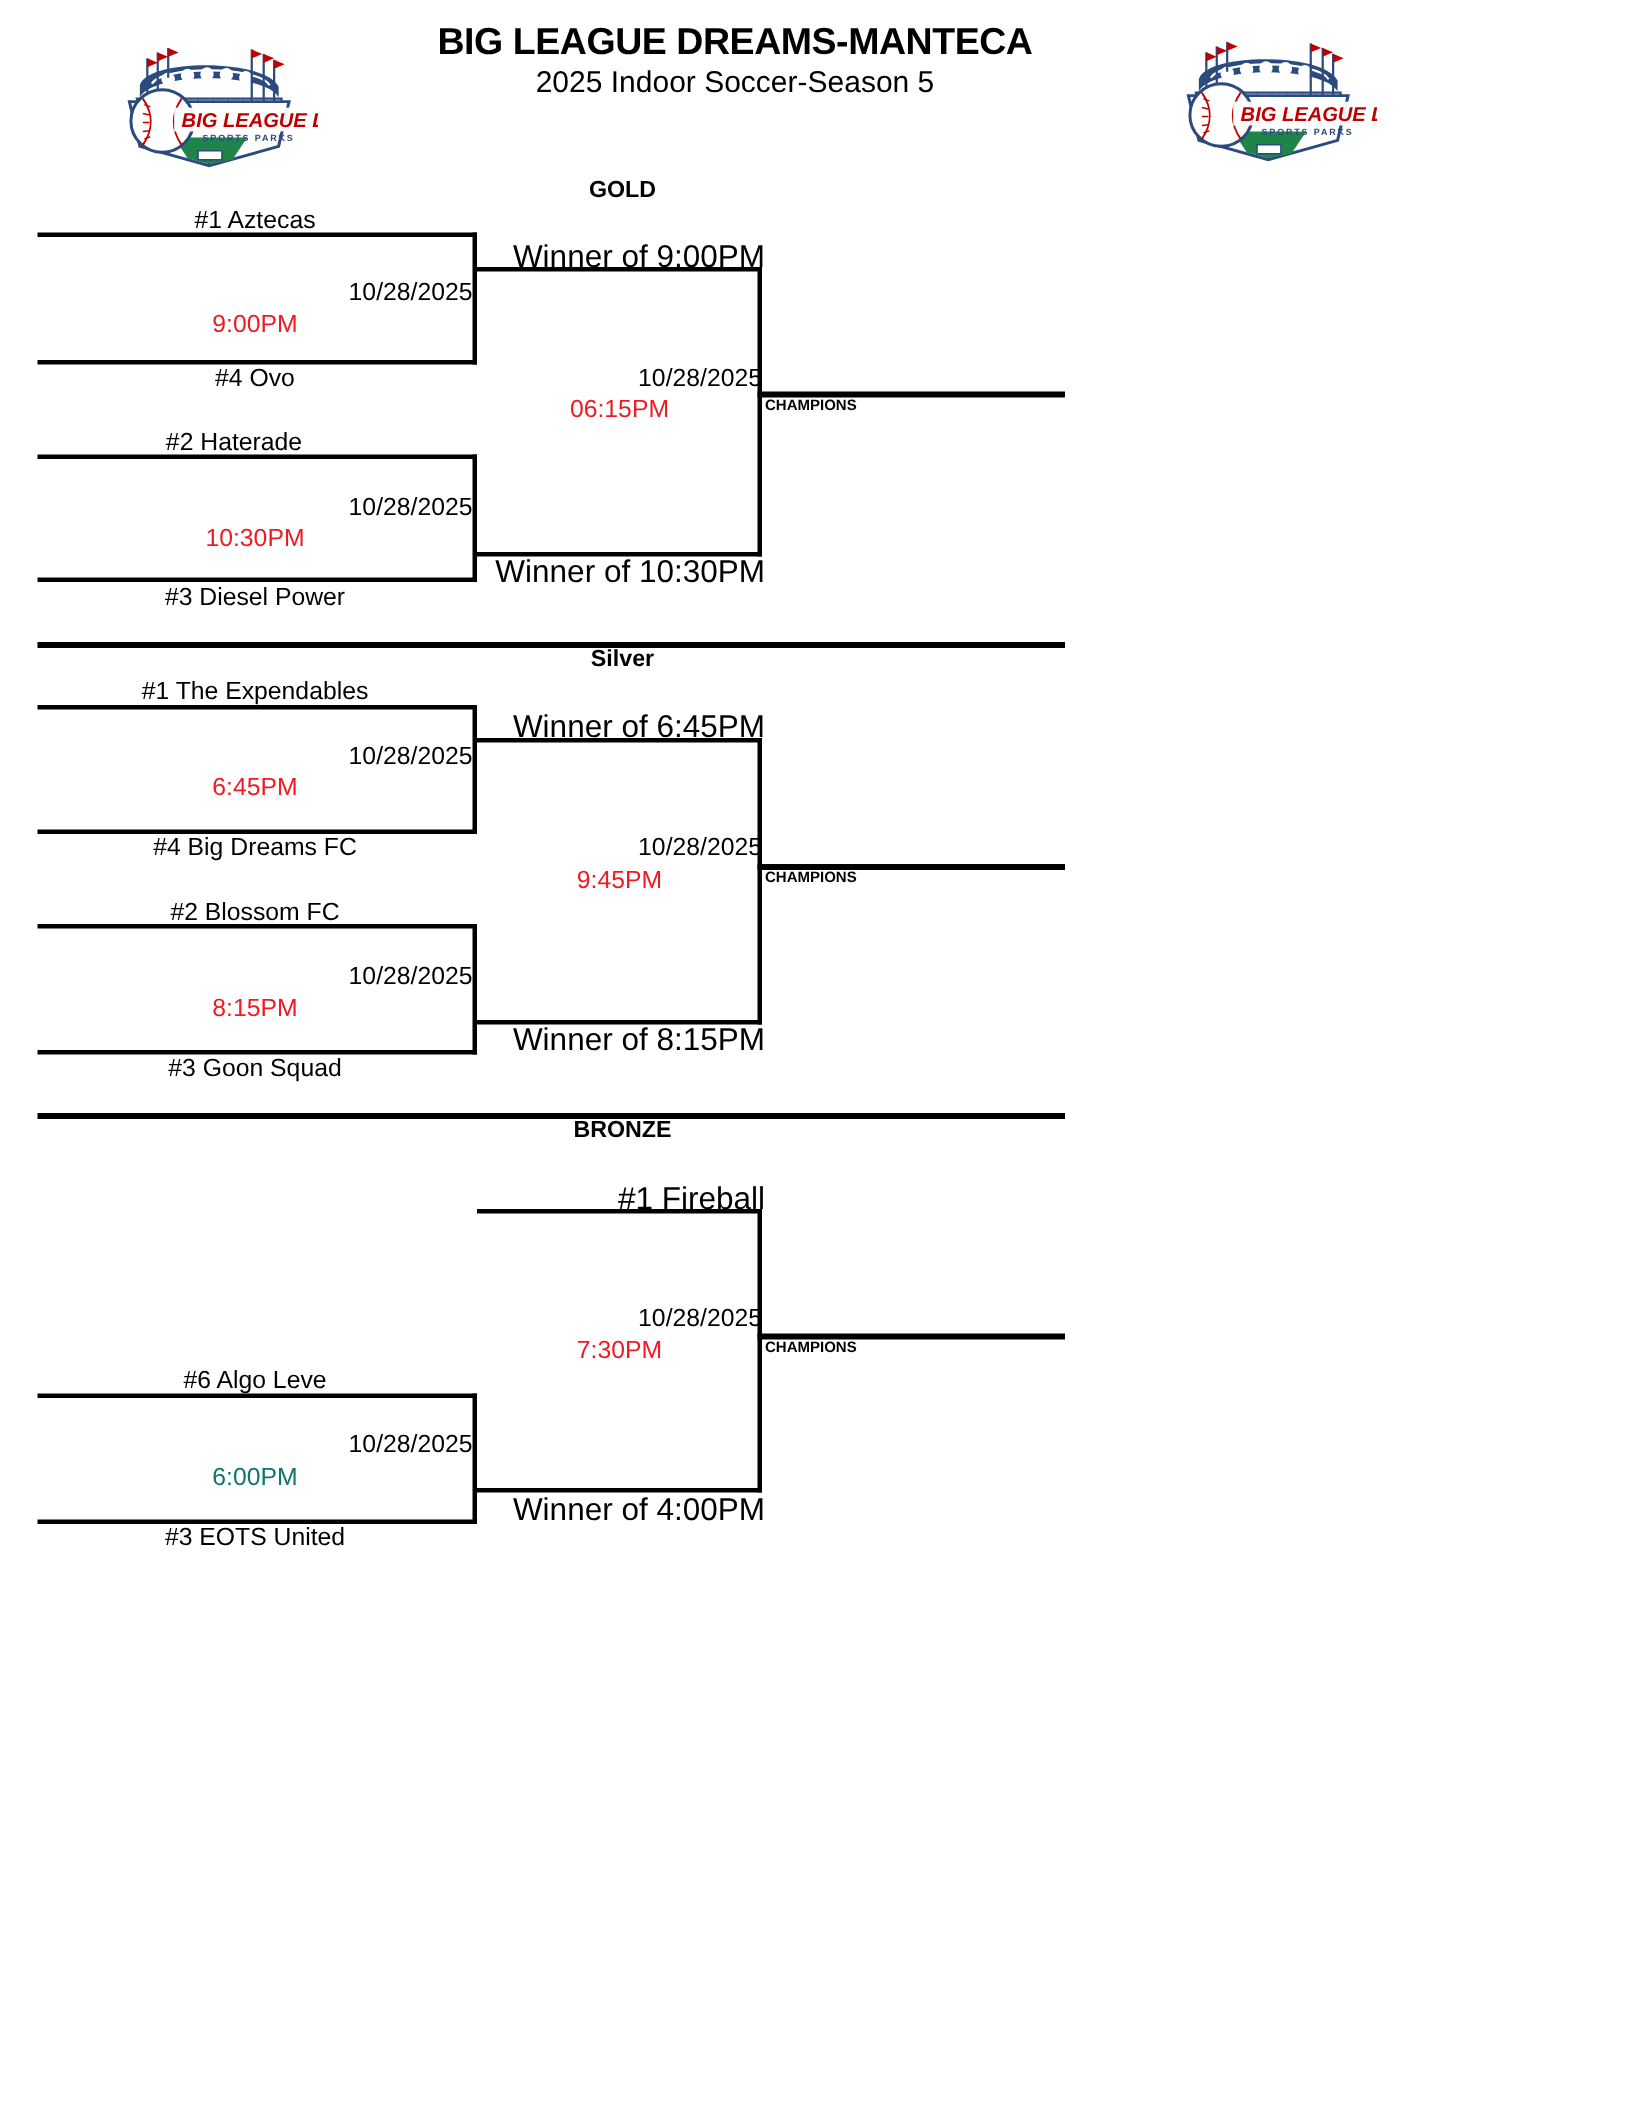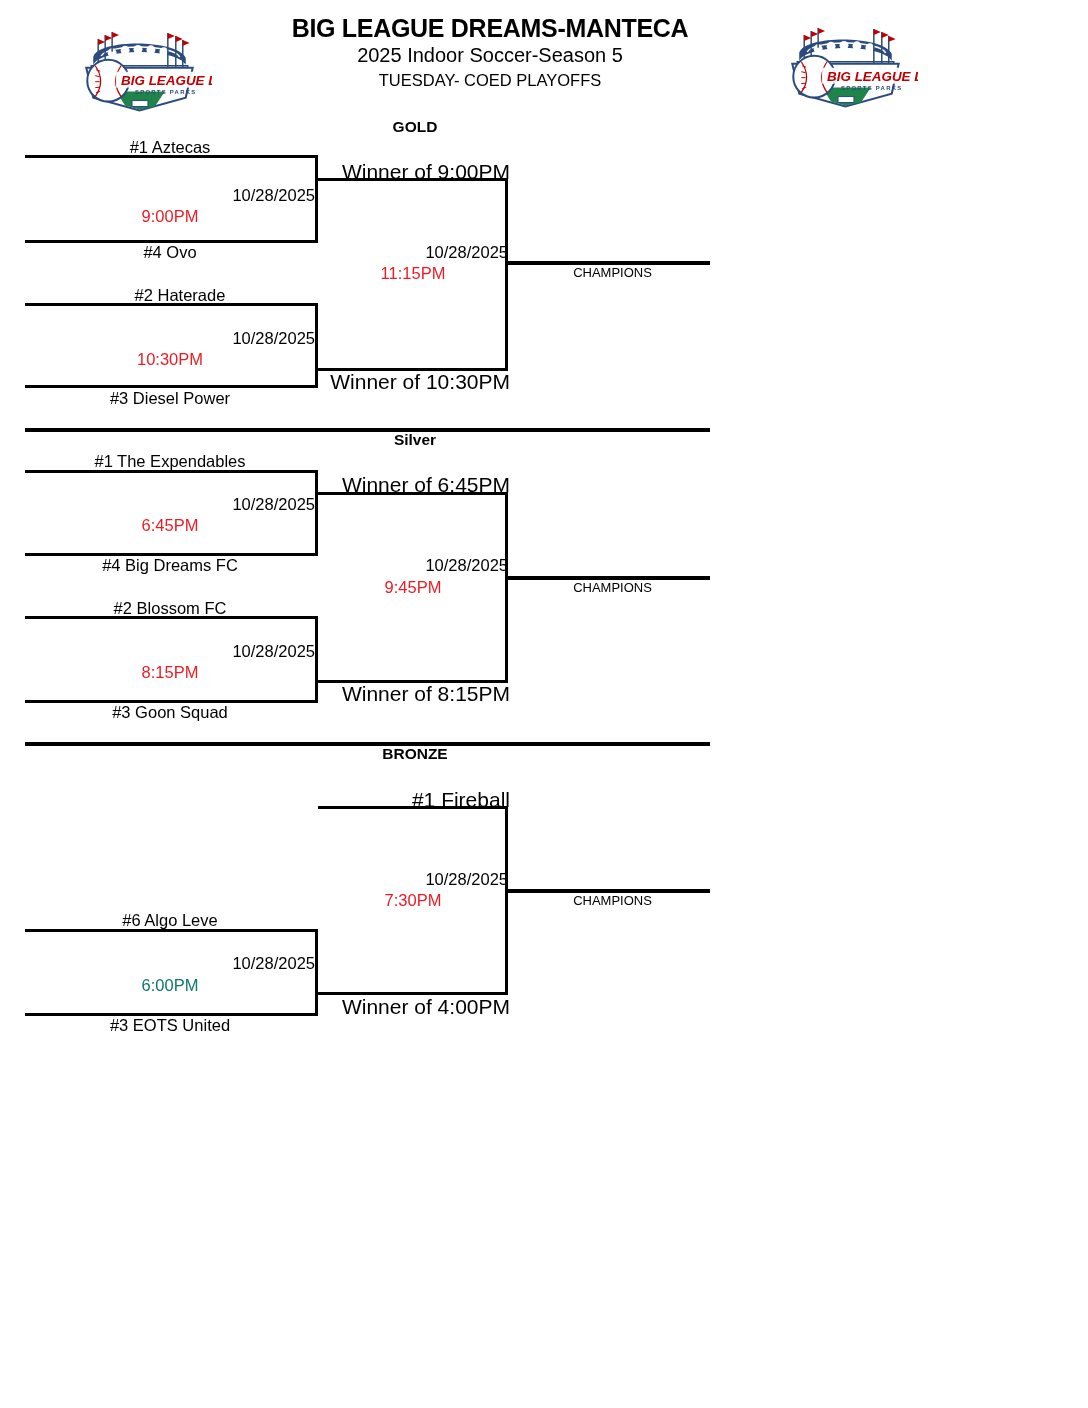--- a/index.html
+++ b/index.html
@@ -98,23 +98,23 @@
     white-space: nowrap;
   }
   .time {
     position: absolute;
     font-size: 16.5px;
     text-align: center;
     white-space: nowrap;
   }
   .champ {
     position: absolute;
-    font-size: 13px;
-    font-weight: normal;
-    text-align: center;
+    font-size: 10px;
+    font-weight: bold;
+    text-align: left;
     white-space: nowrap;
   }
 </style>
 </head>
 <body>
 
 <div id="page">
 
   <div class="logo left">
     <svg viewBox="0 0 300 185" width="150" height="92" aria-hidden="true">
@@ -247,48 +247,47 @@
       </g>
       <rect x="108" y="100" width="160" height="32" fill="#ffffff" opacity="0.92"></rect>
       <text x="118" y="126" font-family="'Liberation Sans', sans-serif" font-size="27" font-weight="bold" font-style="italic" fill="#C00000">BIG LEAGUE DREAMS</text>
       <text x="146" y="145" font-family="'Liberation Sans', sans-serif" font-size="12" font-weight="bold" letter-spacing="2.5" fill="#2B4A7D">SPORTS PARKS</text>
     </svg>
   </div>
 
   <div class="header-block">
     <div class="title-main">BIG LEAGUE DREAMS-MANTECA</div>
     <div class="title-sub">2025 Indoor Soccer-Season 5</div>
-    <div class="title-third">TUESDAY- COED PLAYOFFS</div>
   </div>
 
   <div>
     <div class="section-label" style="left:315px; top:118px; width:200px;">GOLD</div>
 
     <div class="team" style="left:25px; top:138px; width:290px;">#1 Aztecas</div>
     <div class="hline" style="left:25px; top:155px; width:293px;"></div>
     <div class="vline" style="left:315px; top:155px; height:88px;"></div>
     <div class="hline" style="left:25px; top:240px; width:293px;"></div>
     <div class="date" style="left:25px; top:186px; width:290px;">10/28/2025</div>
     <div class="time" style="left:25px; top:207px; width:290px; color:#ED1C24;">9:00PM</div>
     <div class="team" style="left:25px; top:243px; width:290px;">#4 Ovo</div>
 
-    <div class="team" style="left:35px; top:286px; width:290px;">#2 Haterade</div>
+    <div class="team" style="left:11px; top:286px; width:290px;">#2 Haterade</div>
     <div class="hline" style="left:25px; top:303px; width:293px;"></div>
     <div class="vline" style="left:315px; top:303px; height:85px;"></div>
     <div class="hline" style="left:25px; top:385px; width:293px;"></div>
     <div class="date" style="left:25px; top:329px; width:290px;">10/28/2025</div>
     <div class="time" style="left:25px; top:350px; width:290px; color:#ED1C24;">10:30PM</div>
     <div class="team" style="left:25px; top:389px; width:290px;">#3 Diesel Power</div>
 
     <div class="winner-lbl" style="left:320px; top:160px; width:190px;">Winner of 9:00PM</div>
     <div class="hline" style="left:318px; top:178px; width:190px;"></div>
     <div class="vline" style="left:505px; top:178px; height:193px;"></div>
     <div class="hline" style="left:318px; top:368px; width:190px;"></div>
     <div class="date" style="left:318px; top:243px; width:190px;">10/28/2025</div>
-    <div class="time" style="left:318px; top:264px; width:190px; color:#ED1C24;">11:15PM</div>
+    <div class="time" style="left:318px; top:264px; width:190px; color:#ED1C24;">06:15PM</div>
     <div class="winner-lbl" style="left:320px; top:370px; width:190px;">Winner of 10:30PM</div>
 
     <div class="hline" style="left:505px; top:261px; width:205px; height:4px;"></div>
     <div class="champ" style="left:510px; top:265px; width:205px;">CHAMPIONS</div>
   </div>
 
   <div class="divider" style="left:25px; top:428px; width:685px;"></div>
 
   <div>
     <div class="section-label" style="left:315px; top:431px; width:200px;">Silver</div>

